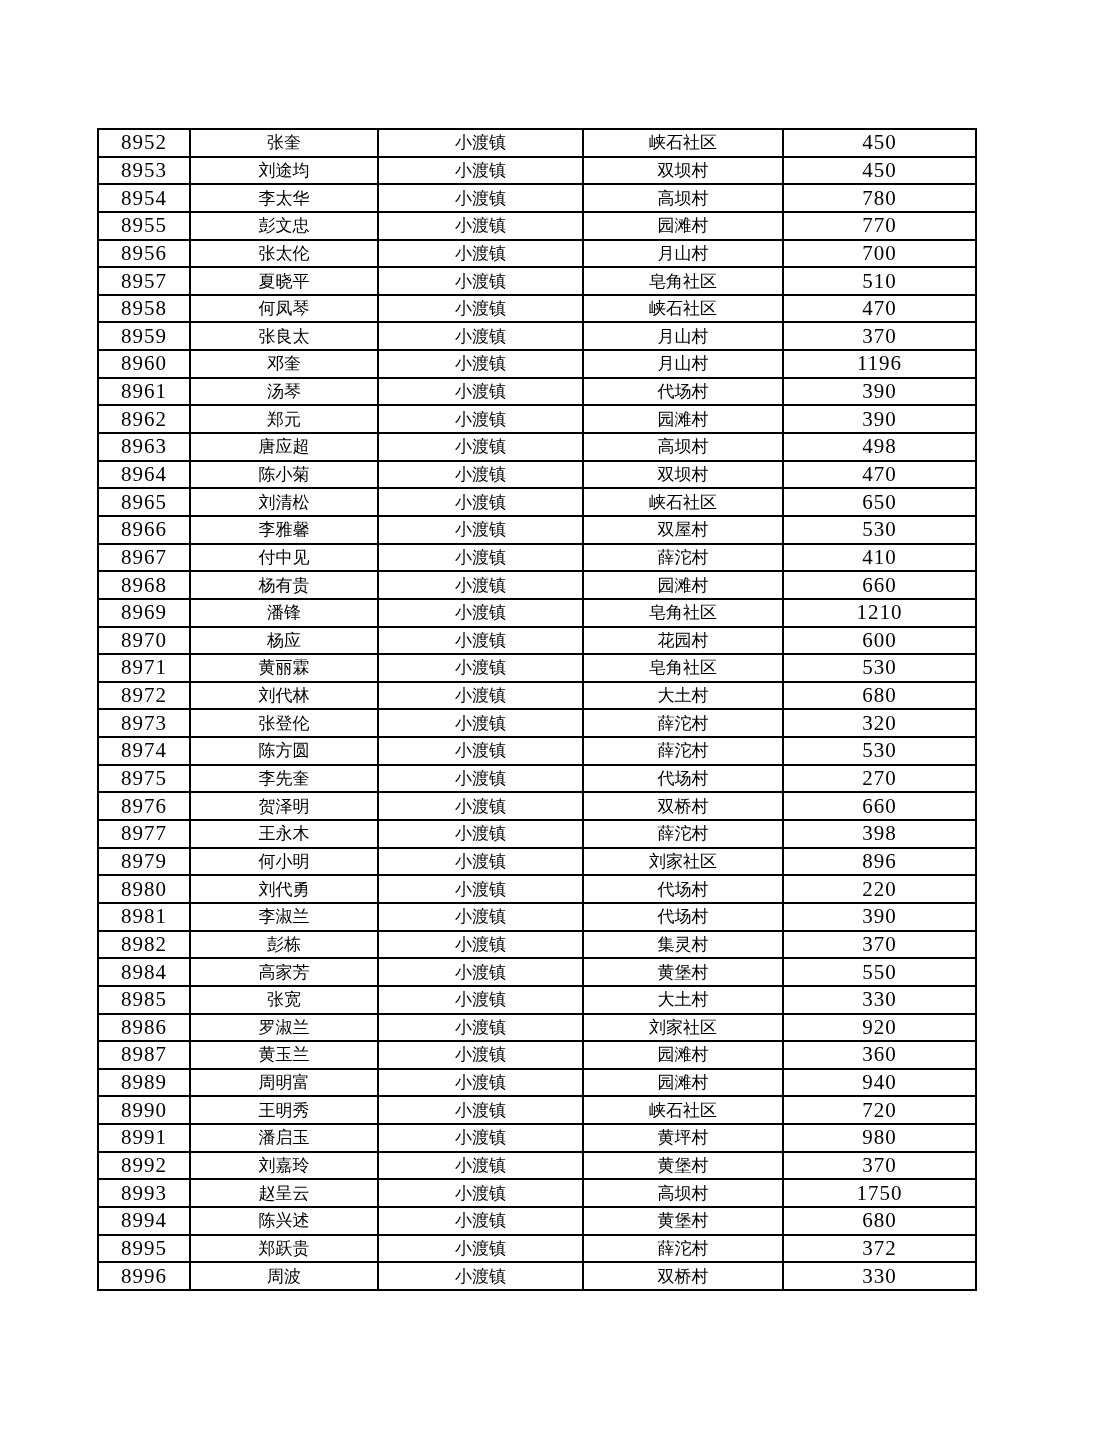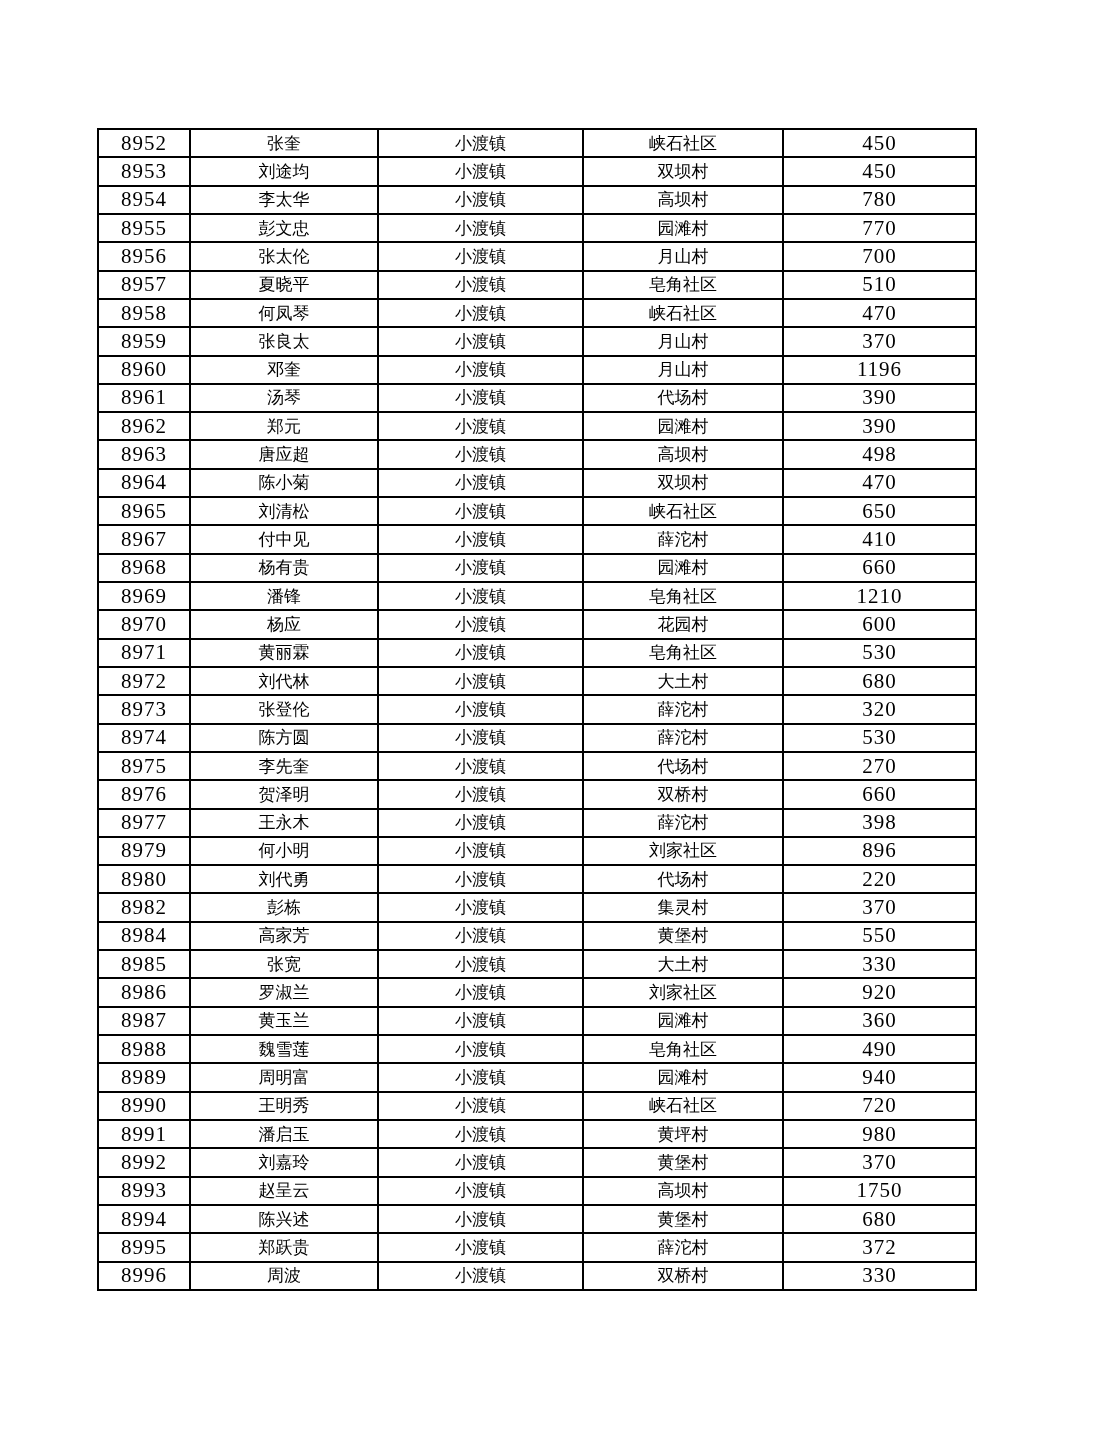--- a/index.html
+++ b/index.html
@@ -153,20 +153,27 @@
     <td class="cell-num">470</td>
   </tr>
         <tr>
     <td class="cell-num">8965</td>
     <td class="cell-cjk">刘清松</td>
     <td class="cell-cjk">小渡镇</td>
     <td class="cell-cjk">峡石社区</td>
     <td class="cell-num">650</td>
   </tr>
         <tr>
+    <td class="cell-num">8966</td>
+    <td class="cell-cjk">李雅馨</td>
+    <td class="cell-cjk">小渡镇</td>
+    <td class="cell-cjk">双屋村</td>
+    <td class="cell-num">530</td>
+  </tr>
+        <tr>
     <td class="cell-num">8967</td>
     <td class="cell-cjk">付中见</td>
     <td class="cell-cjk">小渡镇</td>
     <td class="cell-cjk">薛沱村</td>
     <td class="cell-num">410</td>
   </tr>
         <tr>
     <td class="cell-num">8968</td>
     <td class="cell-cjk">杨有贵</td>
     <td class="cell-cjk">小渡镇</td>
@@ -244,20 +251,27 @@
     <td class="cell-num">896</td>
   </tr>
         <tr>
     <td class="cell-num">8980</td>
     <td class="cell-cjk">刘代勇</td>
     <td class="cell-cjk">小渡镇</td>
     <td class="cell-cjk">代场村</td>
     <td class="cell-num">220</td>
   </tr>
         <tr>
+    <td class="cell-num">8981</td>
+    <td class="cell-cjk">李淑兰</td>
+    <td class="cell-cjk">小渡镇</td>
+    <td class="cell-cjk">代场村</td>
+    <td class="cell-num">390</td>
+  </tr>
+        <tr>
     <td class="cell-num">8982</td>
     <td class="cell-cjk">彭栋</td>
     <td class="cell-cjk">小渡镇</td>
     <td class="cell-cjk">集灵村</td>
     <td class="cell-num">370</td>
   </tr>
         <tr>
     <td class="cell-num">8984</td>
     <td class="cell-cjk">高家芳</td>
     <td class="cell-cjk">小渡镇</td>
@@ -277,27 +291,20 @@
     <td class="cell-cjk">小渡镇</td>
     <td class="cell-cjk">刘家社区</td>
     <td class="cell-num">920</td>
   </tr>
         <tr>
     <td class="cell-num">8987</td>
     <td class="cell-cjk">黄玉兰</td>
     <td class="cell-cjk">小渡镇</td>
     <td class="cell-cjk">园滩村</td>
     <td class="cell-num">360</td>
-  </tr>
-        <tr>
-    <td class="cell-num">8988</td>
-    <td class="cell-cjk">魏雪莲</td>
-    <td class="cell-cjk">小渡镇</td>
-    <td class="cell-cjk">皂角社区</td>
-    <td class="cell-num">490</td>
   </tr>
         <tr>
     <td class="cell-num">8989</td>
     <td class="cell-cjk">周明富</td>
     <td class="cell-cjk">小渡镇</td>
     <td class="cell-cjk">园滩村</td>
     <td class="cell-num">940</td>
   </tr>
         <tr>
     <td class="cell-num">8990</td>

